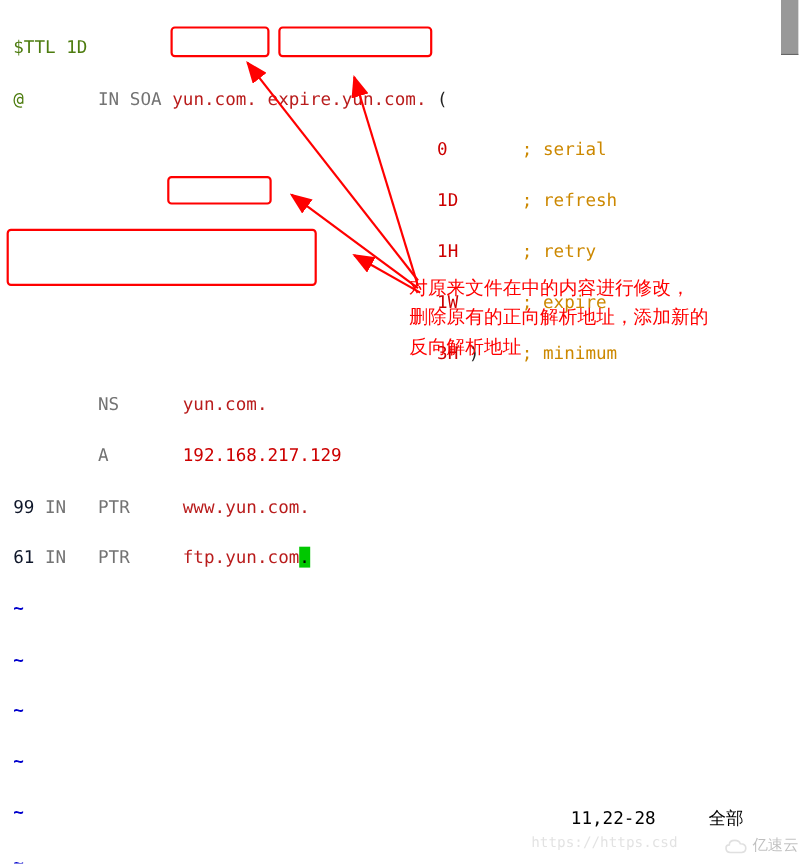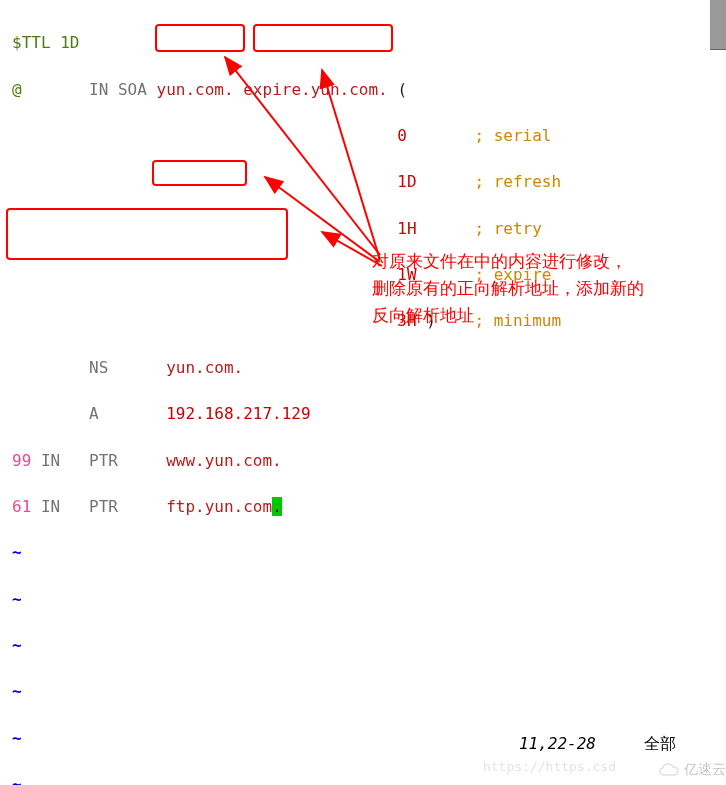--- a/index.html
+++ b/index.html
@@ -14,33 +14,33 @@
       overflow: hidden;
     }
     .editor {
       padding: 8px 12px;
       white-space: pre;
       position: relative;
     }
     .c-magenta { color: #4d7c0f; }
     .c-green { color: #737373; }
     .c-teal { color: #b91c1c; }
-    .c-yellow { color: #ec4899; }
+    .c-yellow { color: #0f172a; }
     .c-red { color: #cc0000; }
     .c-orange { color: #cc8800; }
     .c-black { color: #222; }
     .cursor-block {
       background: #00c800;
       color: #000;
     }
     .tilde {
       color: #0000cc;
       font-weight: bold;
     }
-    .status-pos { position: absolute; right: 130px; bottom: 30px; font-style: italic; }
+    .status-pos { position: absolute; right: 130px; bottom: 30px; }
     .status-all { position: absolute; right: 50px; bottom: 30px; }
     .watermark {
       position: absolute;
       right: 0;
       bottom: 6px;
       opacity: 0.25;
       font-size: 14px;
       display: flex;
       align-items: center;
       gap: 4px;

